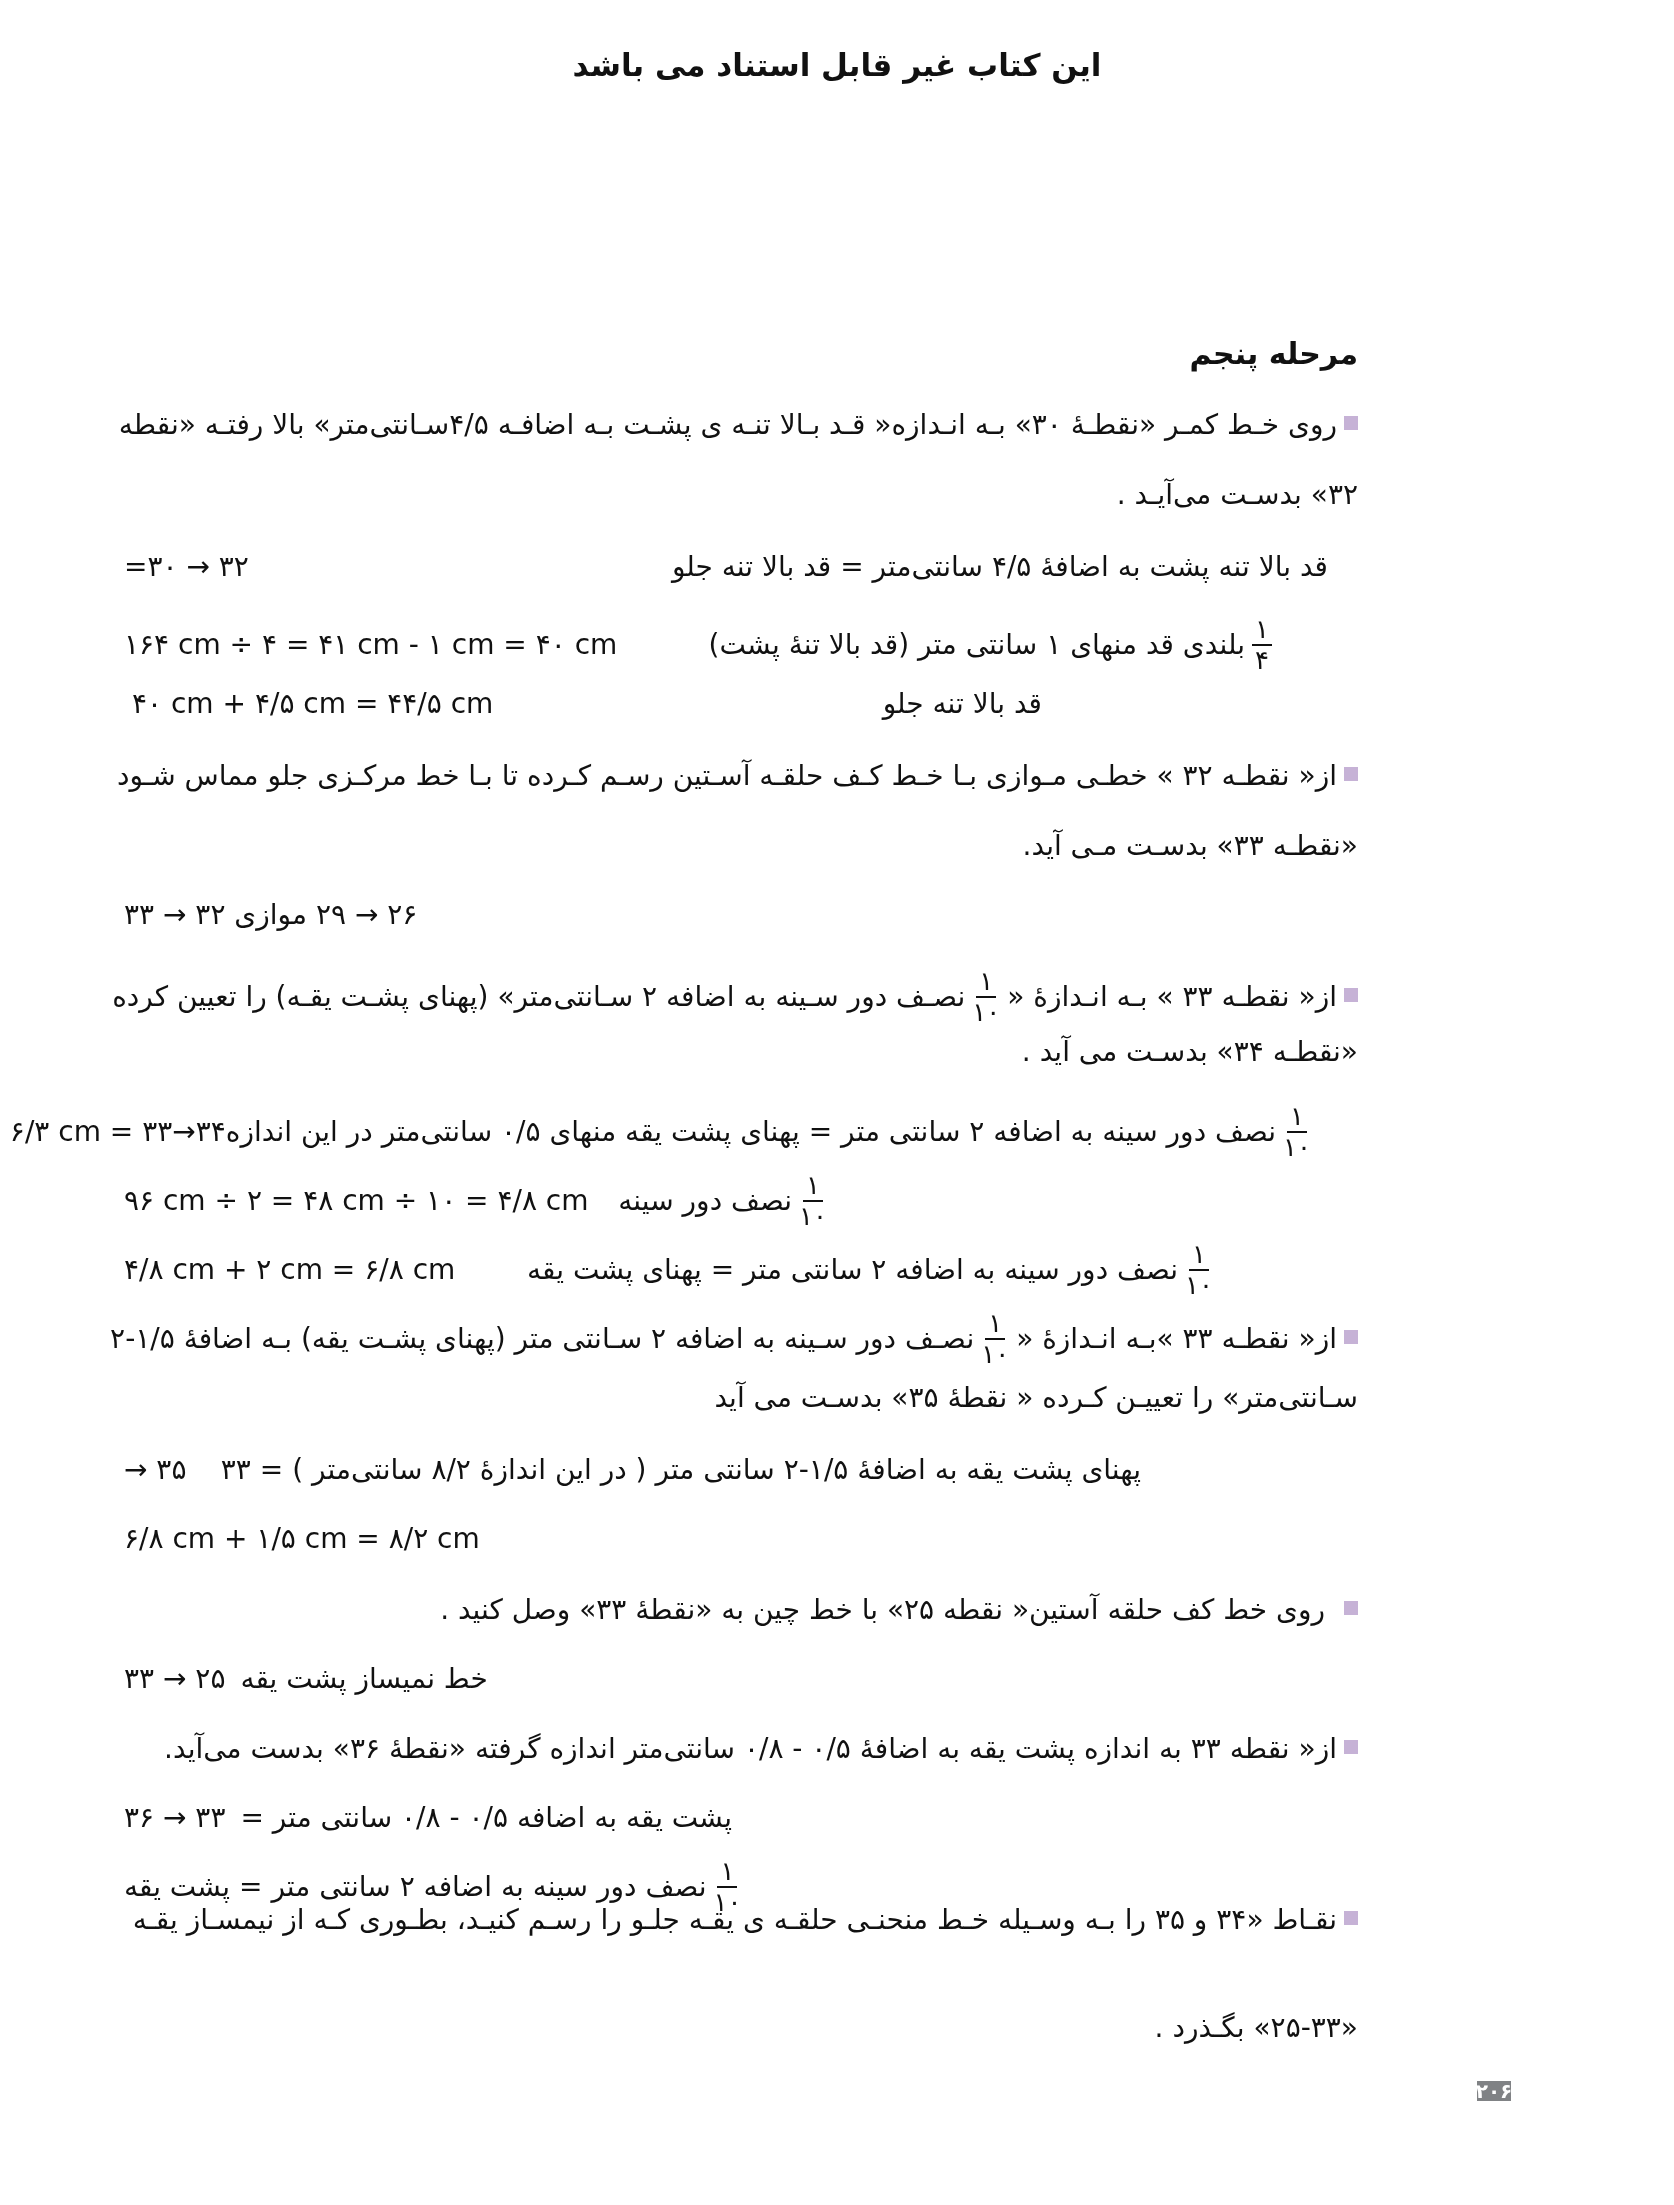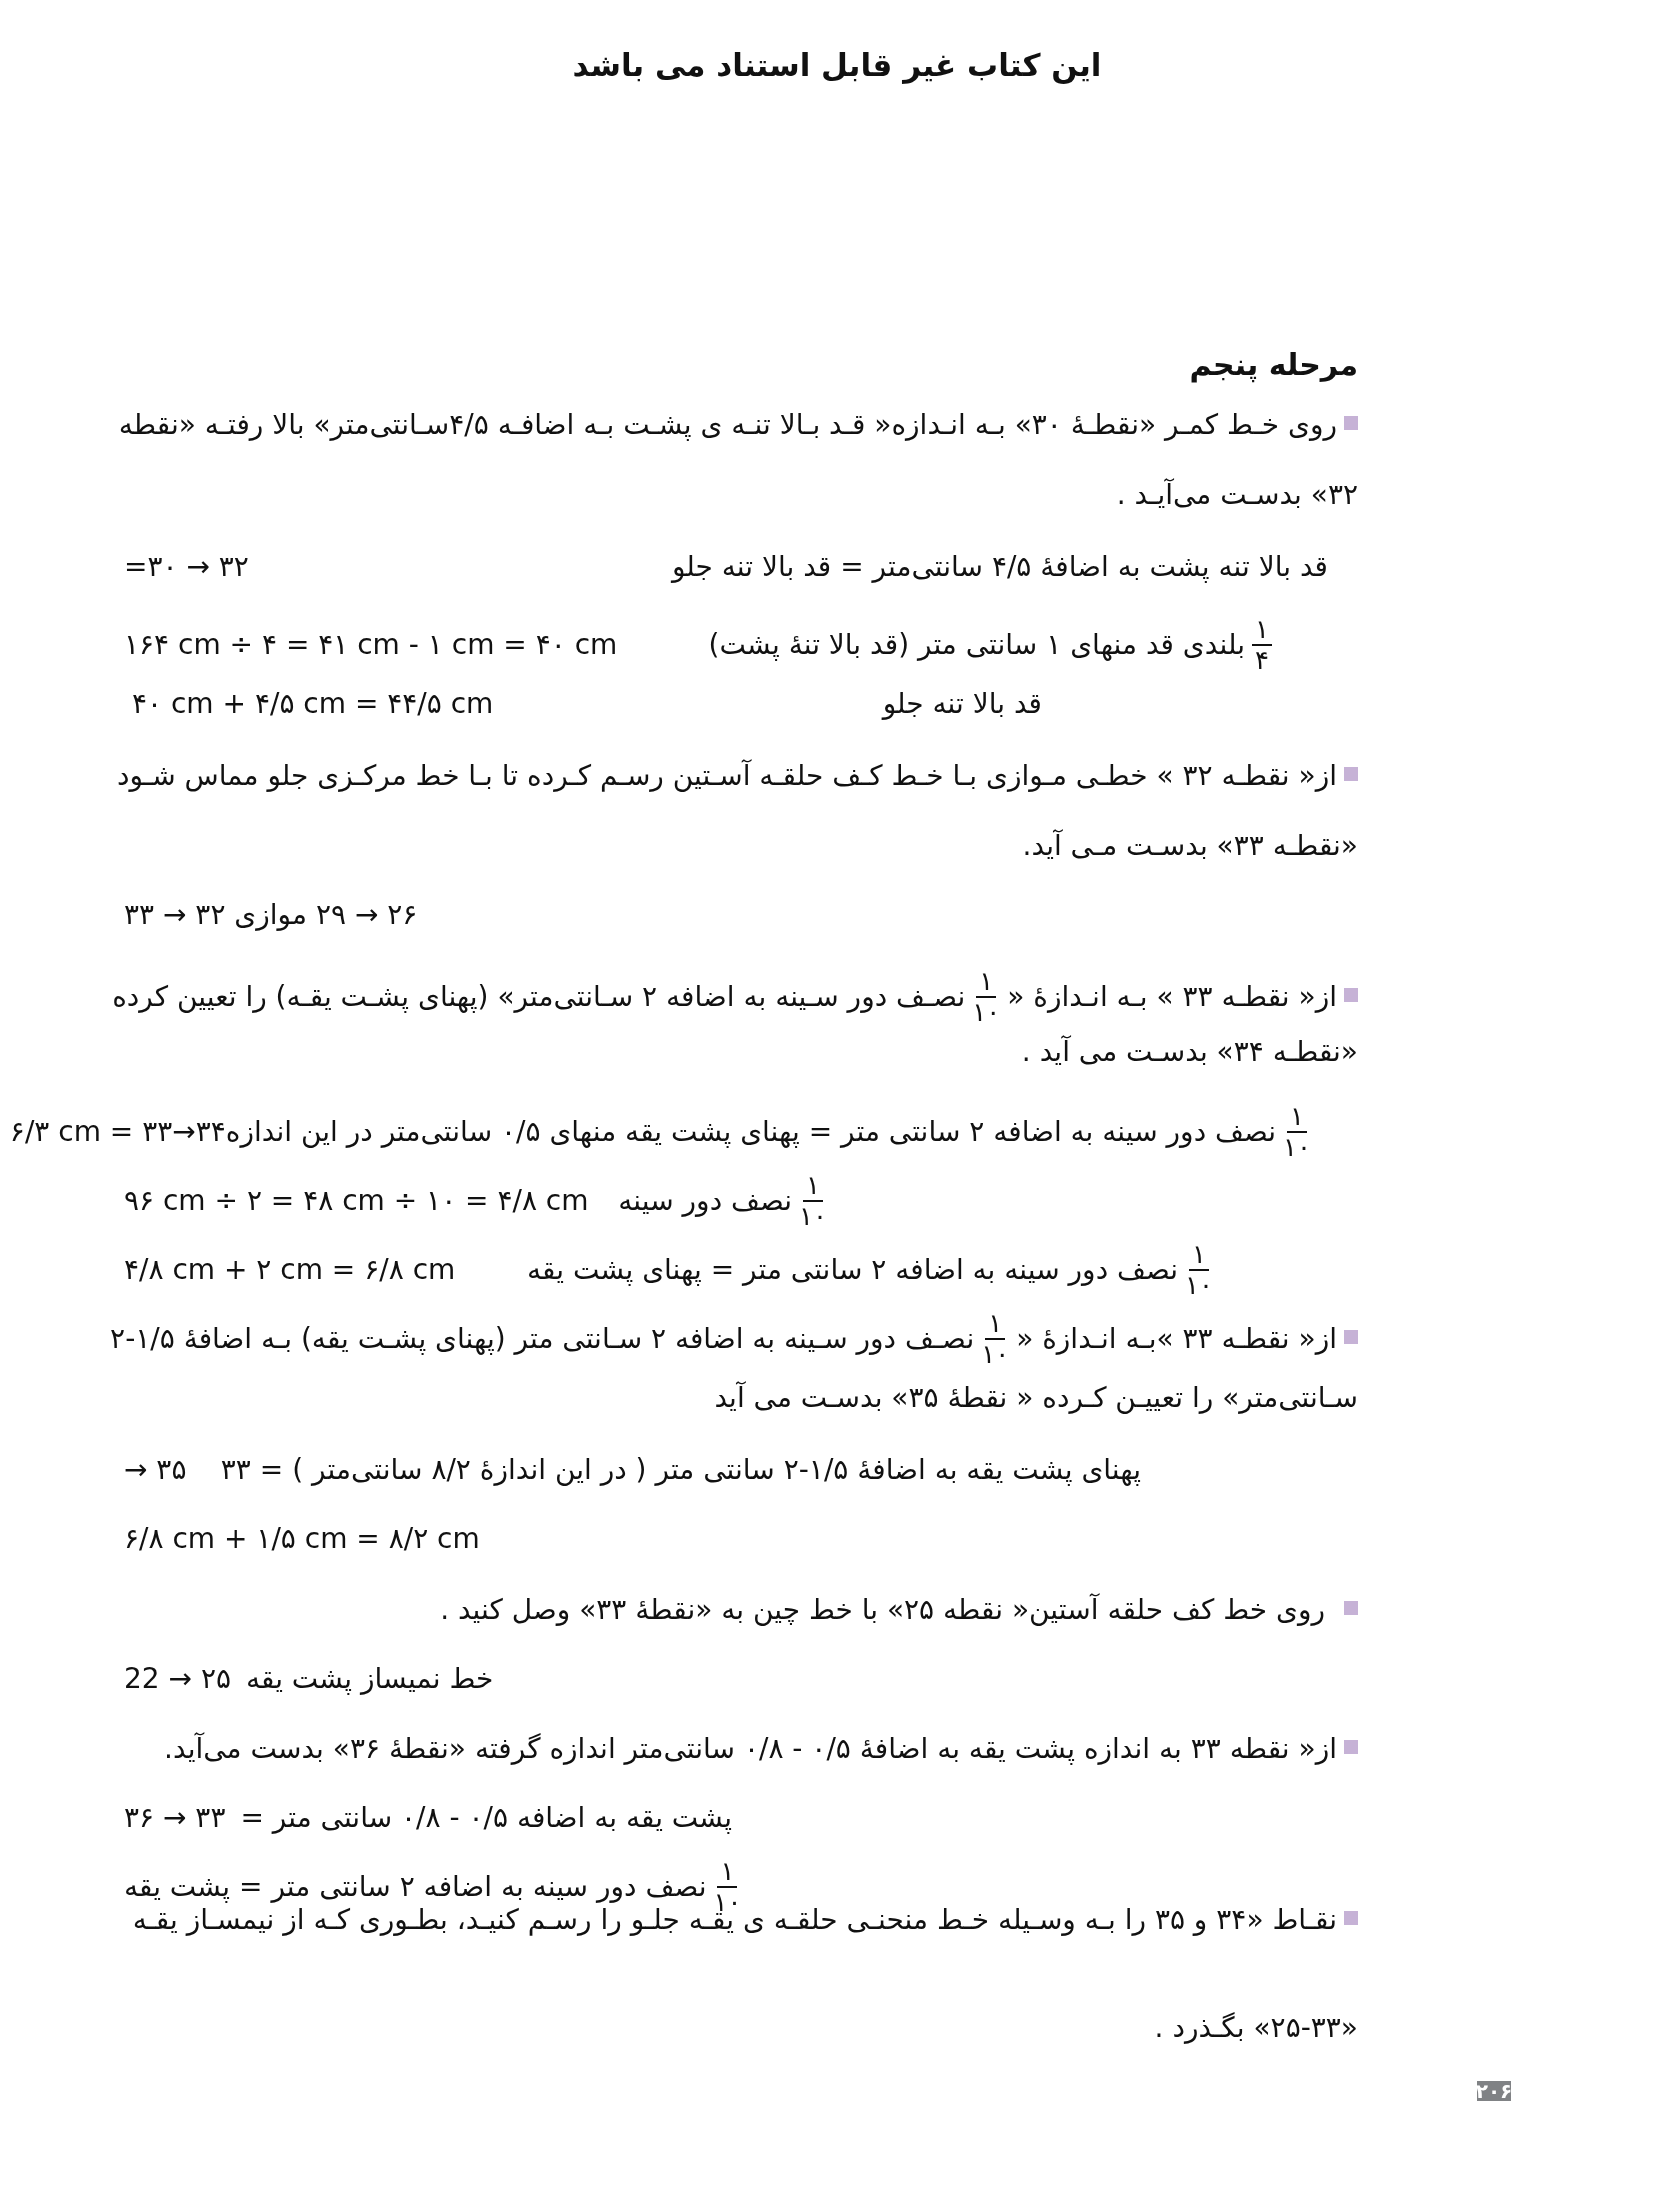--- a/index.html
+++ b/index.html
@@ -11,21 +11,21 @@
     position: absolute; top: 47px; left: 0; width: 1674px; text-align: center;
     font-size: 31px; font-weight: bold; direction: rtl;
   }
   .line {
     position: absolute; right: 316px; left: 124px; direction: rtl;
     font-size: 28px; line-height: 40px; white-space: nowrap;
     display: flex; align-items: center; gap: 0;
   }
   .line.justify { justify-content: space-between; }
   .heading {
-    position: absolute; right: 316px; top: 347px; direction: rtl;
+    position: absolute; right: 316px; top: 336px; direction: rtl;
     font-size: 30px; font-weight: bold;
   }
   .bullet {
     display: inline-block; width: 14px; height: 14px; background: #c6b2d6;
     margin-left: 7px; flex: 0 0 auto; position: relative; top: -2px;
   }
   .ltr { direction: ltr; unicode-bidi: isolate; display: inline-block; }
   .frac {
     display: inline-flex; flex-direction: column; align-items: center;
     font-size: 26px; line-height: 29px; margin: 0 7px; vertical-align: middle;
@@ -164,21 +164,21 @@
   <span class="ltr">۶/۸ cm + ۱/۵ cm = ۸/۲ cm</span>
 </div>
 
 <div class="line" style="top:1590px;gap:12px;">
   <span class="bullet"></span>
   <span>روی خط کف حلقه آستین« نقطه ۲۵»  با خط چین به «نقطهٔ ۳۳» وصل کنید .</span>
 </div>
 
 <div class="line" style="top:1659px;justify-content:flex-end;">
   <span style="margin-left:15px;">خط نمیساز پشت یقه</span>
-  <span>۲۵ → 22</span>
+  <span>۲۵ → ۳۳</span>
 </div>
 
 <div class="line" style="top:1729px;">
   <span class="bullet"></span>
   <span>از« نقطه ۳۳ به اندازه پشت یقه به اضافهٔ ۰/۵ - ۰/۸ سانتی‌متر اندازه گرفته «نقطهٔ ۳۶» بدست می‌آید.</span>
 </div>
 
 <div class="line" style="top:1798px;justify-content:flex-end;">
   <span style="margin-left:15px;">پشت یقه به اضافه ۰/۵ - ۰/۸ سانتی متر =</span>
   <span>۳۳ → ۳۶</span>

